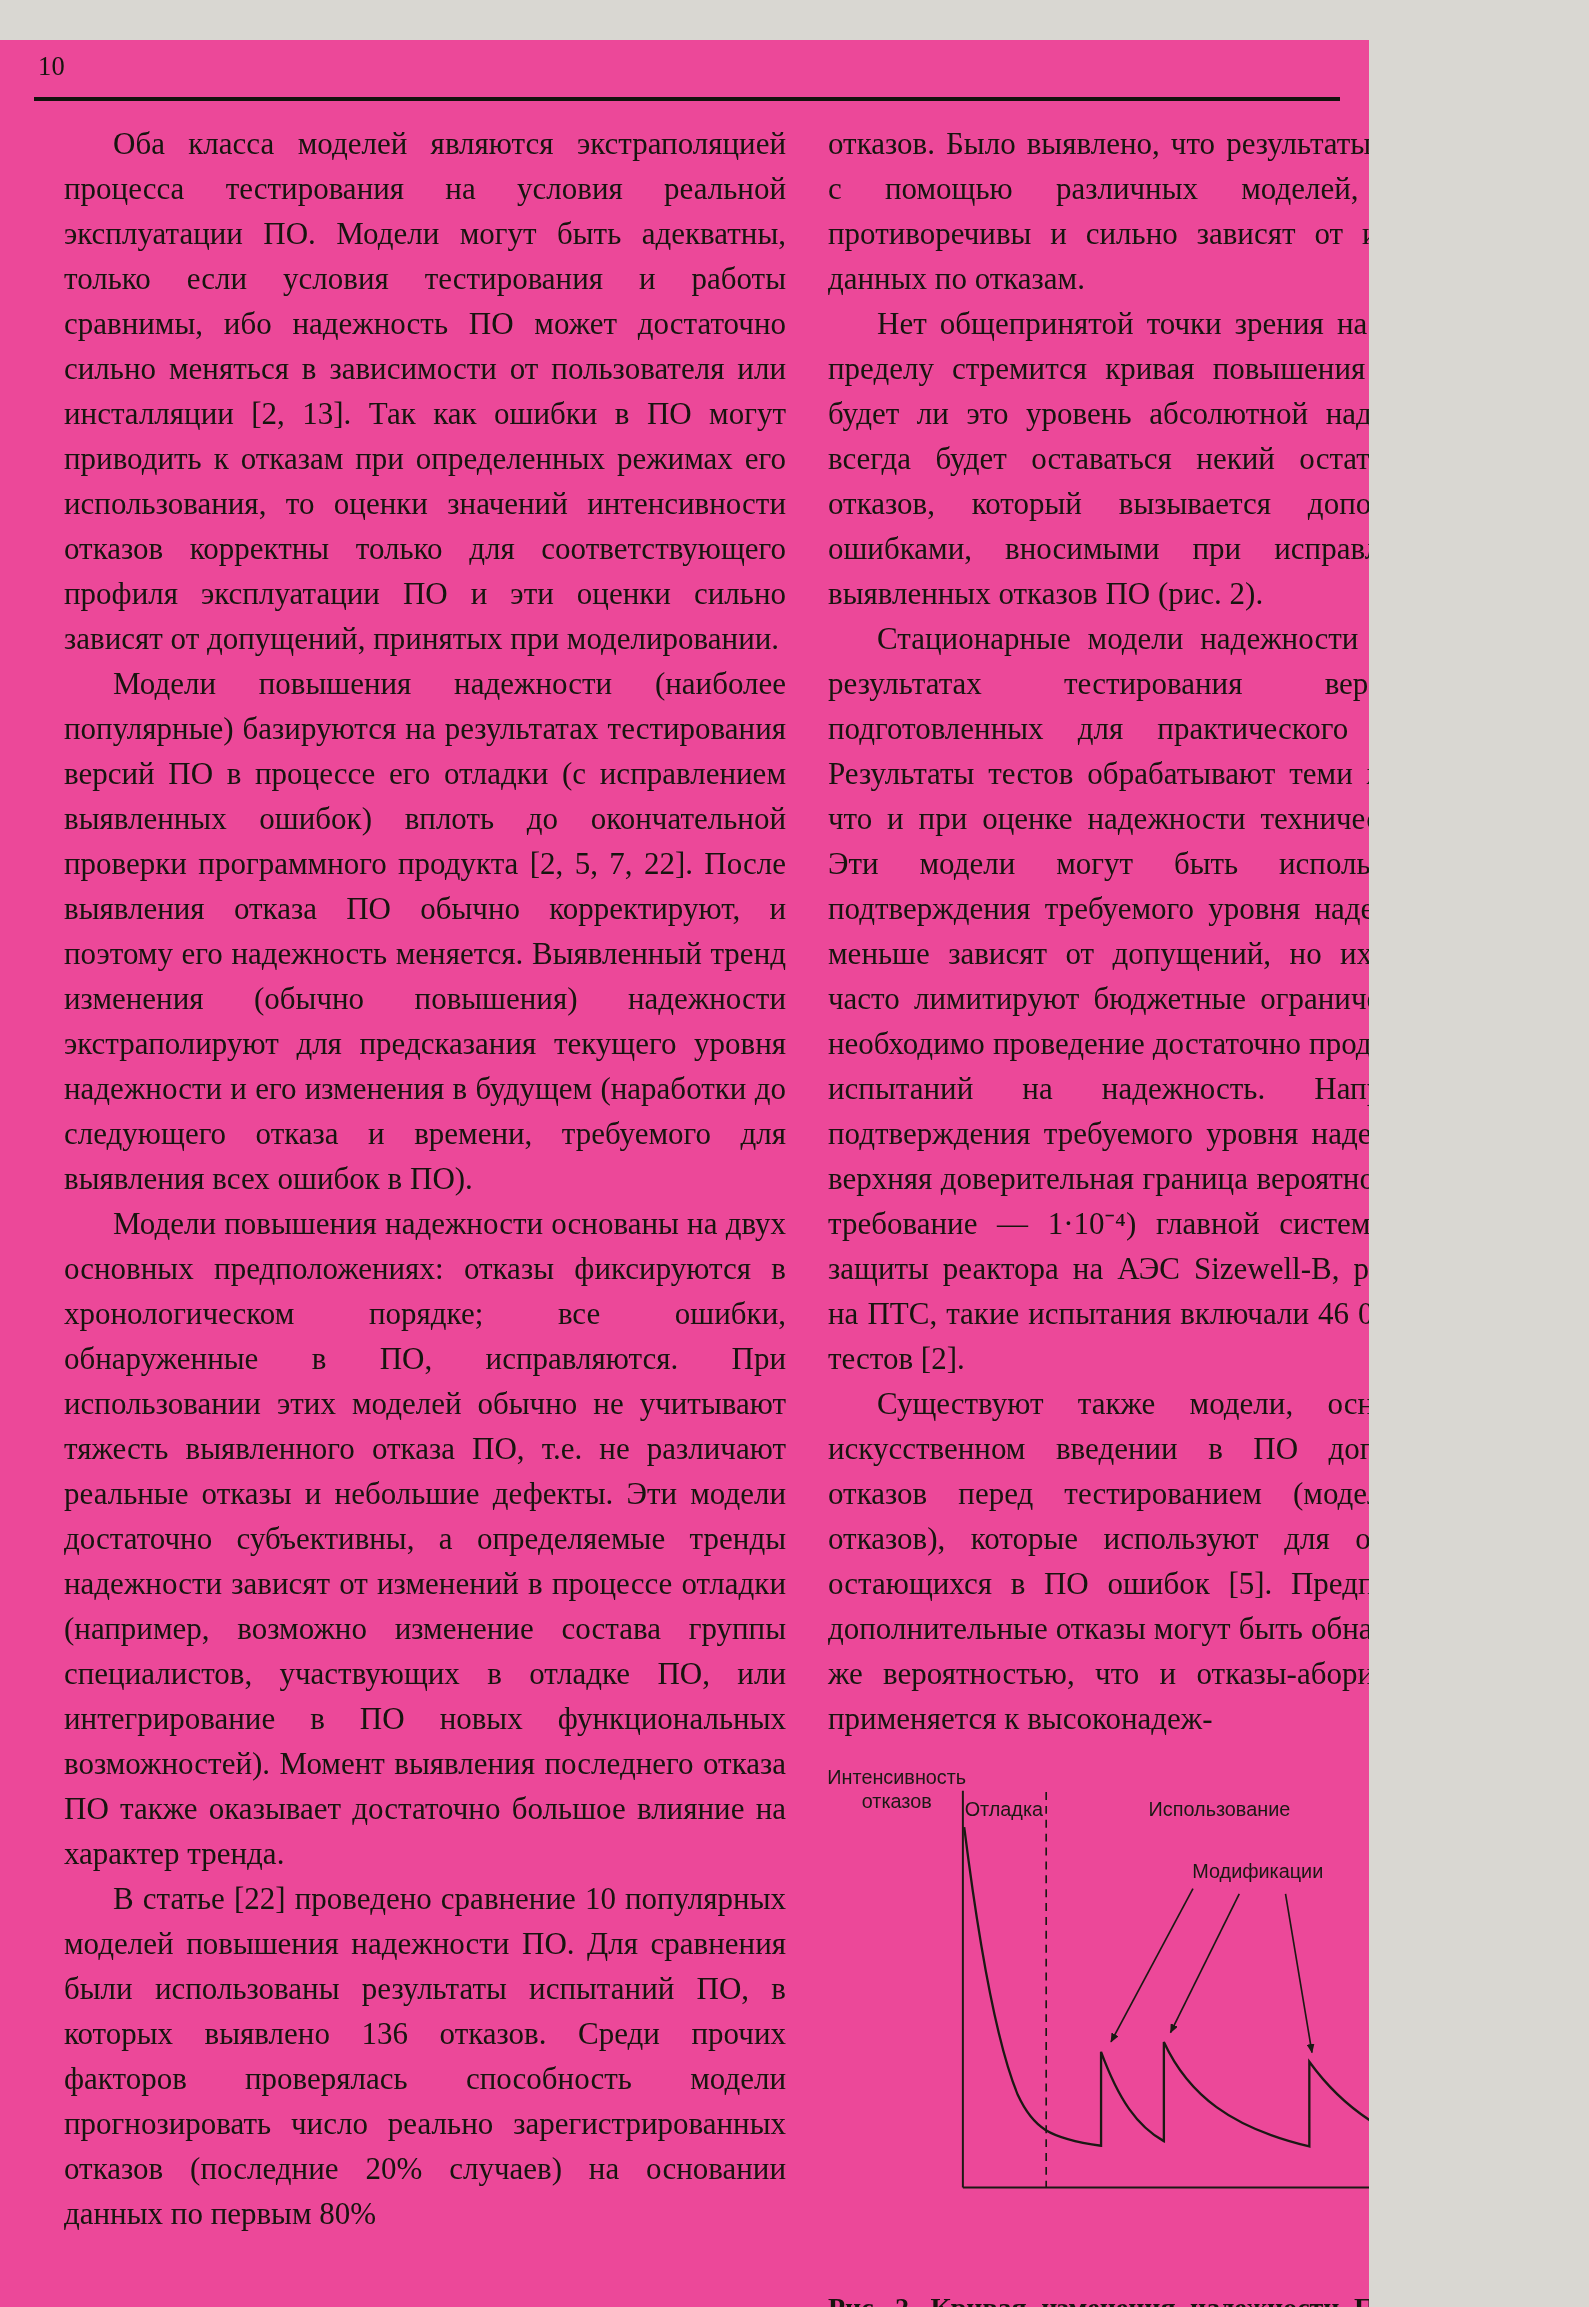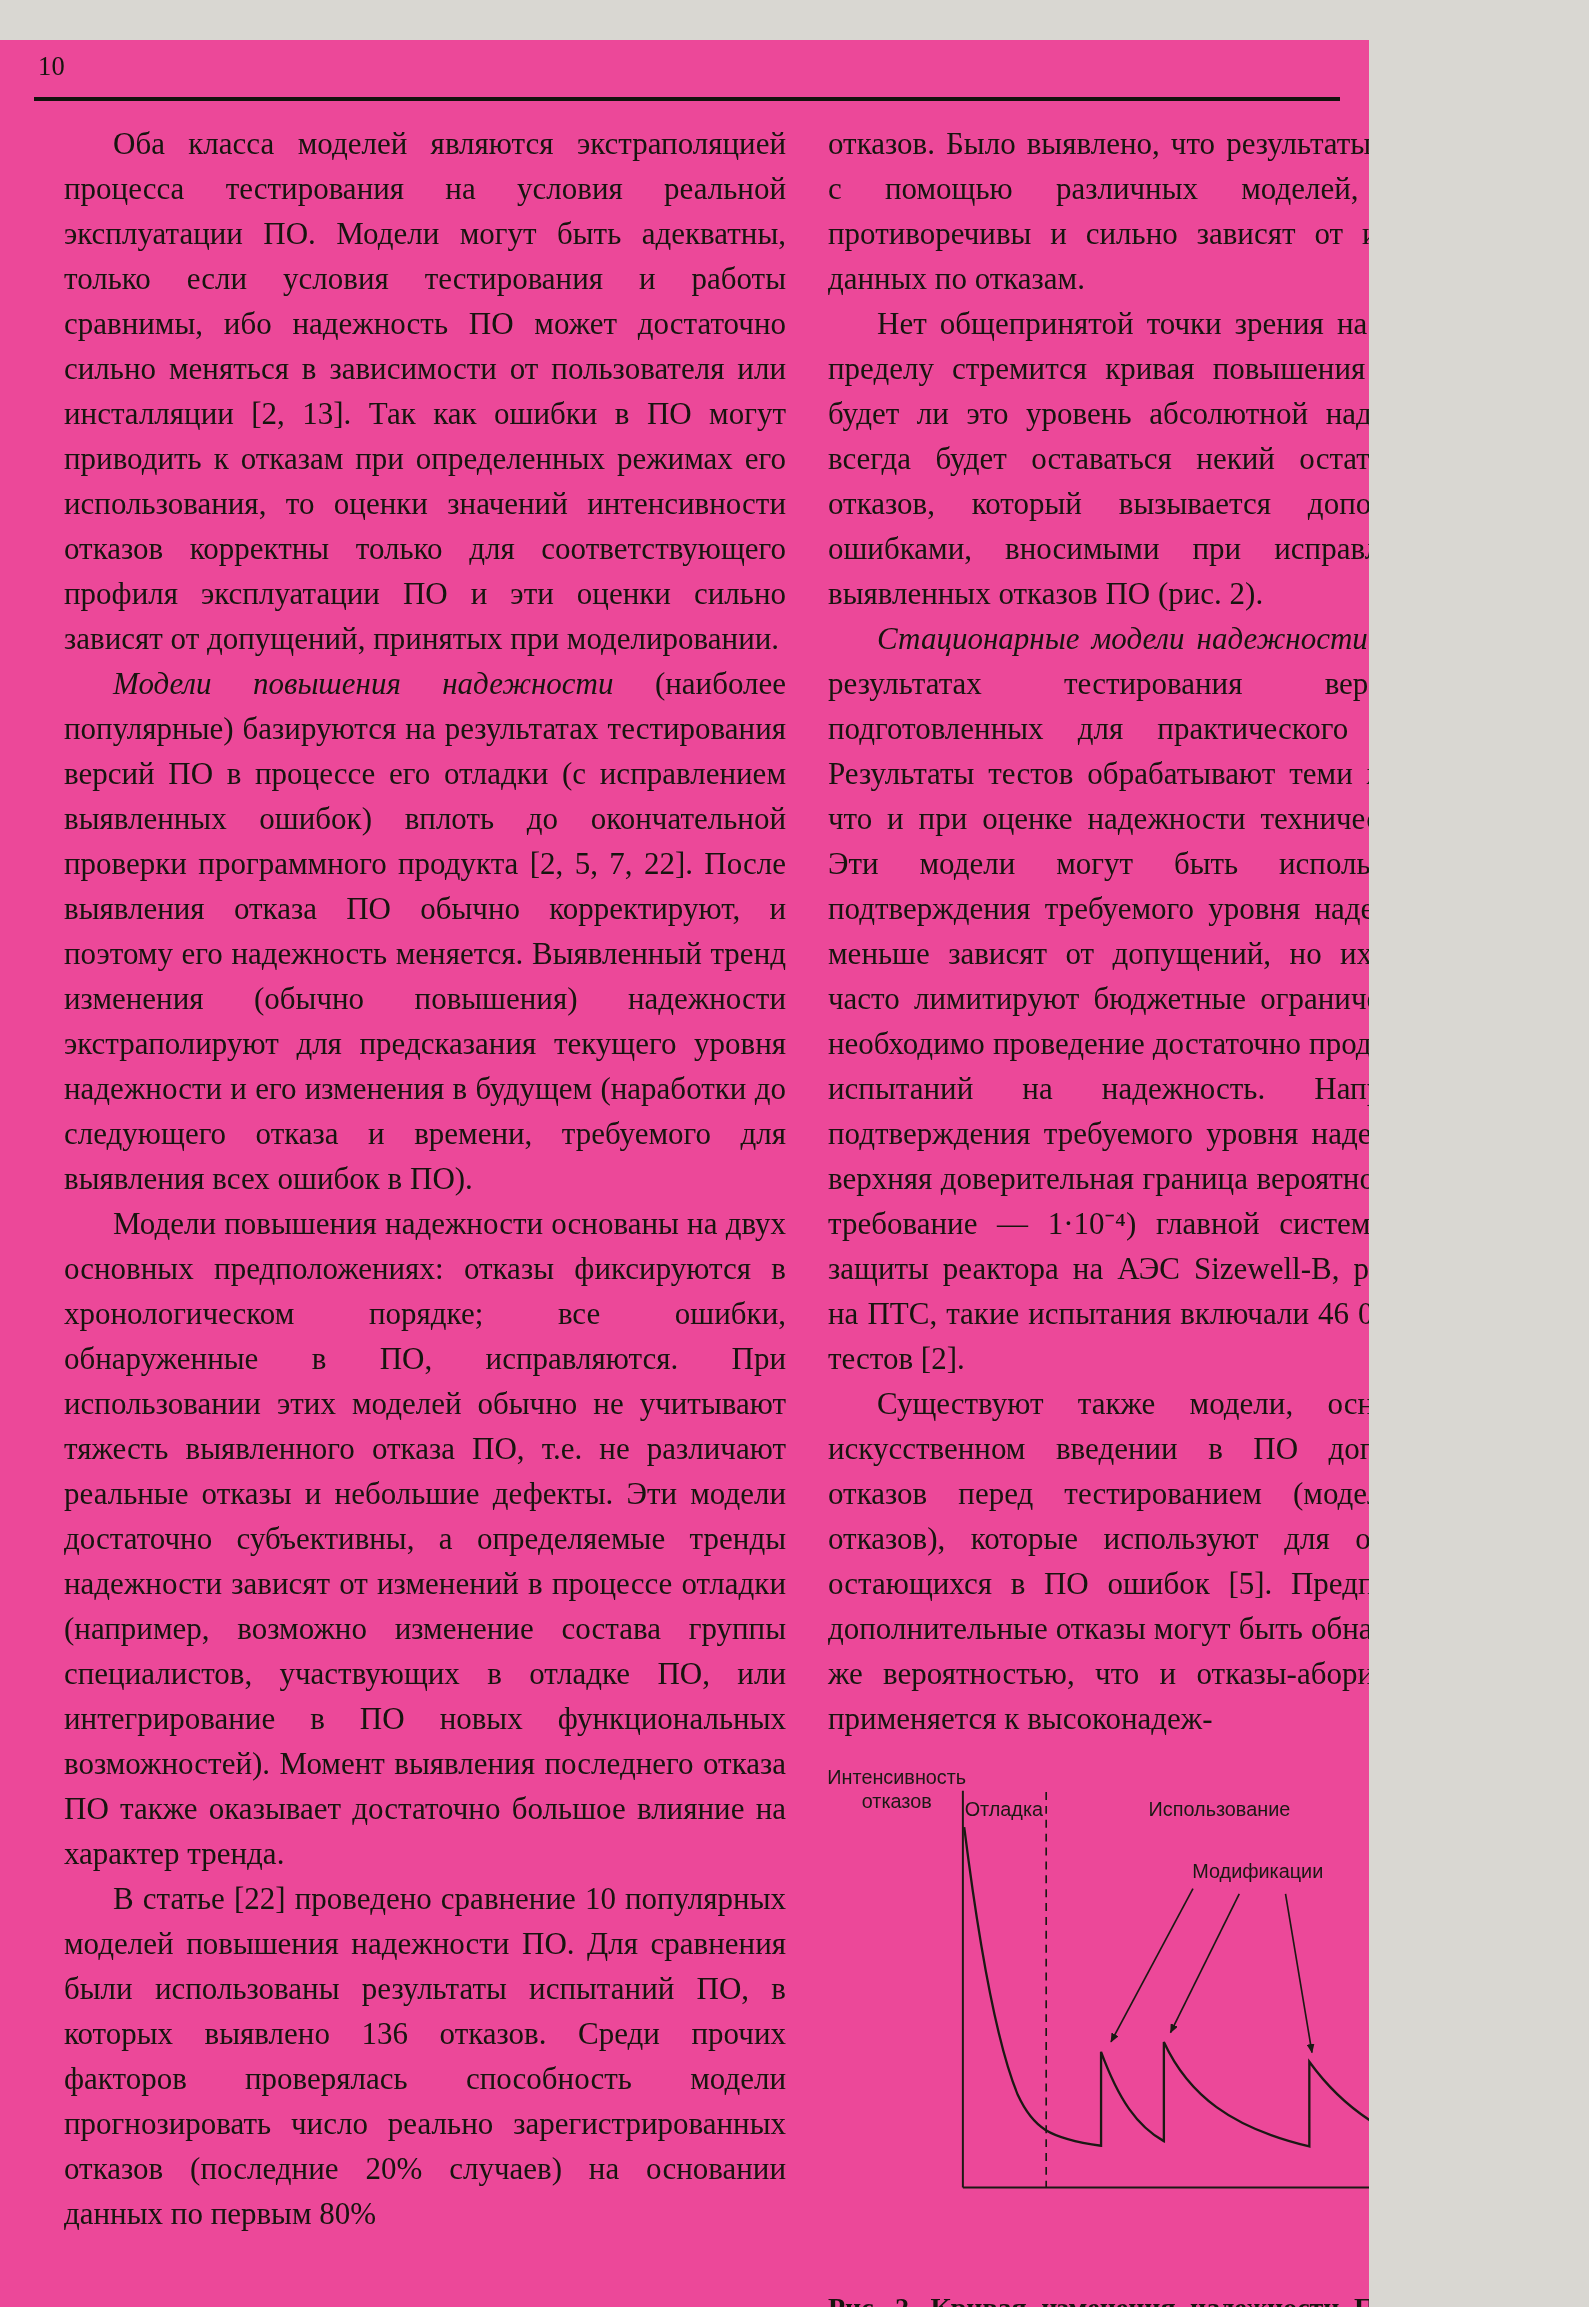--- a/index.html
+++ b/index.html
@@ -22,21 +22,21 @@
     position:absolute;top:81px;left:64px;right:38px;
     display:flex;gap:42px;
   }
   .col{
     width:722px;flex:0 0 722px;
     font-size:31px;line-height:45px;text-align:justify;
     hyphens:auto;
   }
   p.para{margin:0;text-indent:49px;}
   p.para.no-indent{text-indent:0;}
-  .run.it{font-style:italic;}
+  .run.it{}
   .figure-block{margin-top:22.5px;}
   .fig-svg{display:block;width:722px;height:503px;}
   .fig-svg text{font-family:"Liberation Sans", sans-serif;font-size:30px;fill:#1b1914;}
   .fig-caption{
     margin-top:20px;
     font-weight:bold;font-size:28px;line-height:41px;text-align:justify;text-indent:0;
   }
   .bottom-bar{
     position:absolute;left:61px;bottom:8px;width:726px;height:6.6px;background:#16140f;
   }

